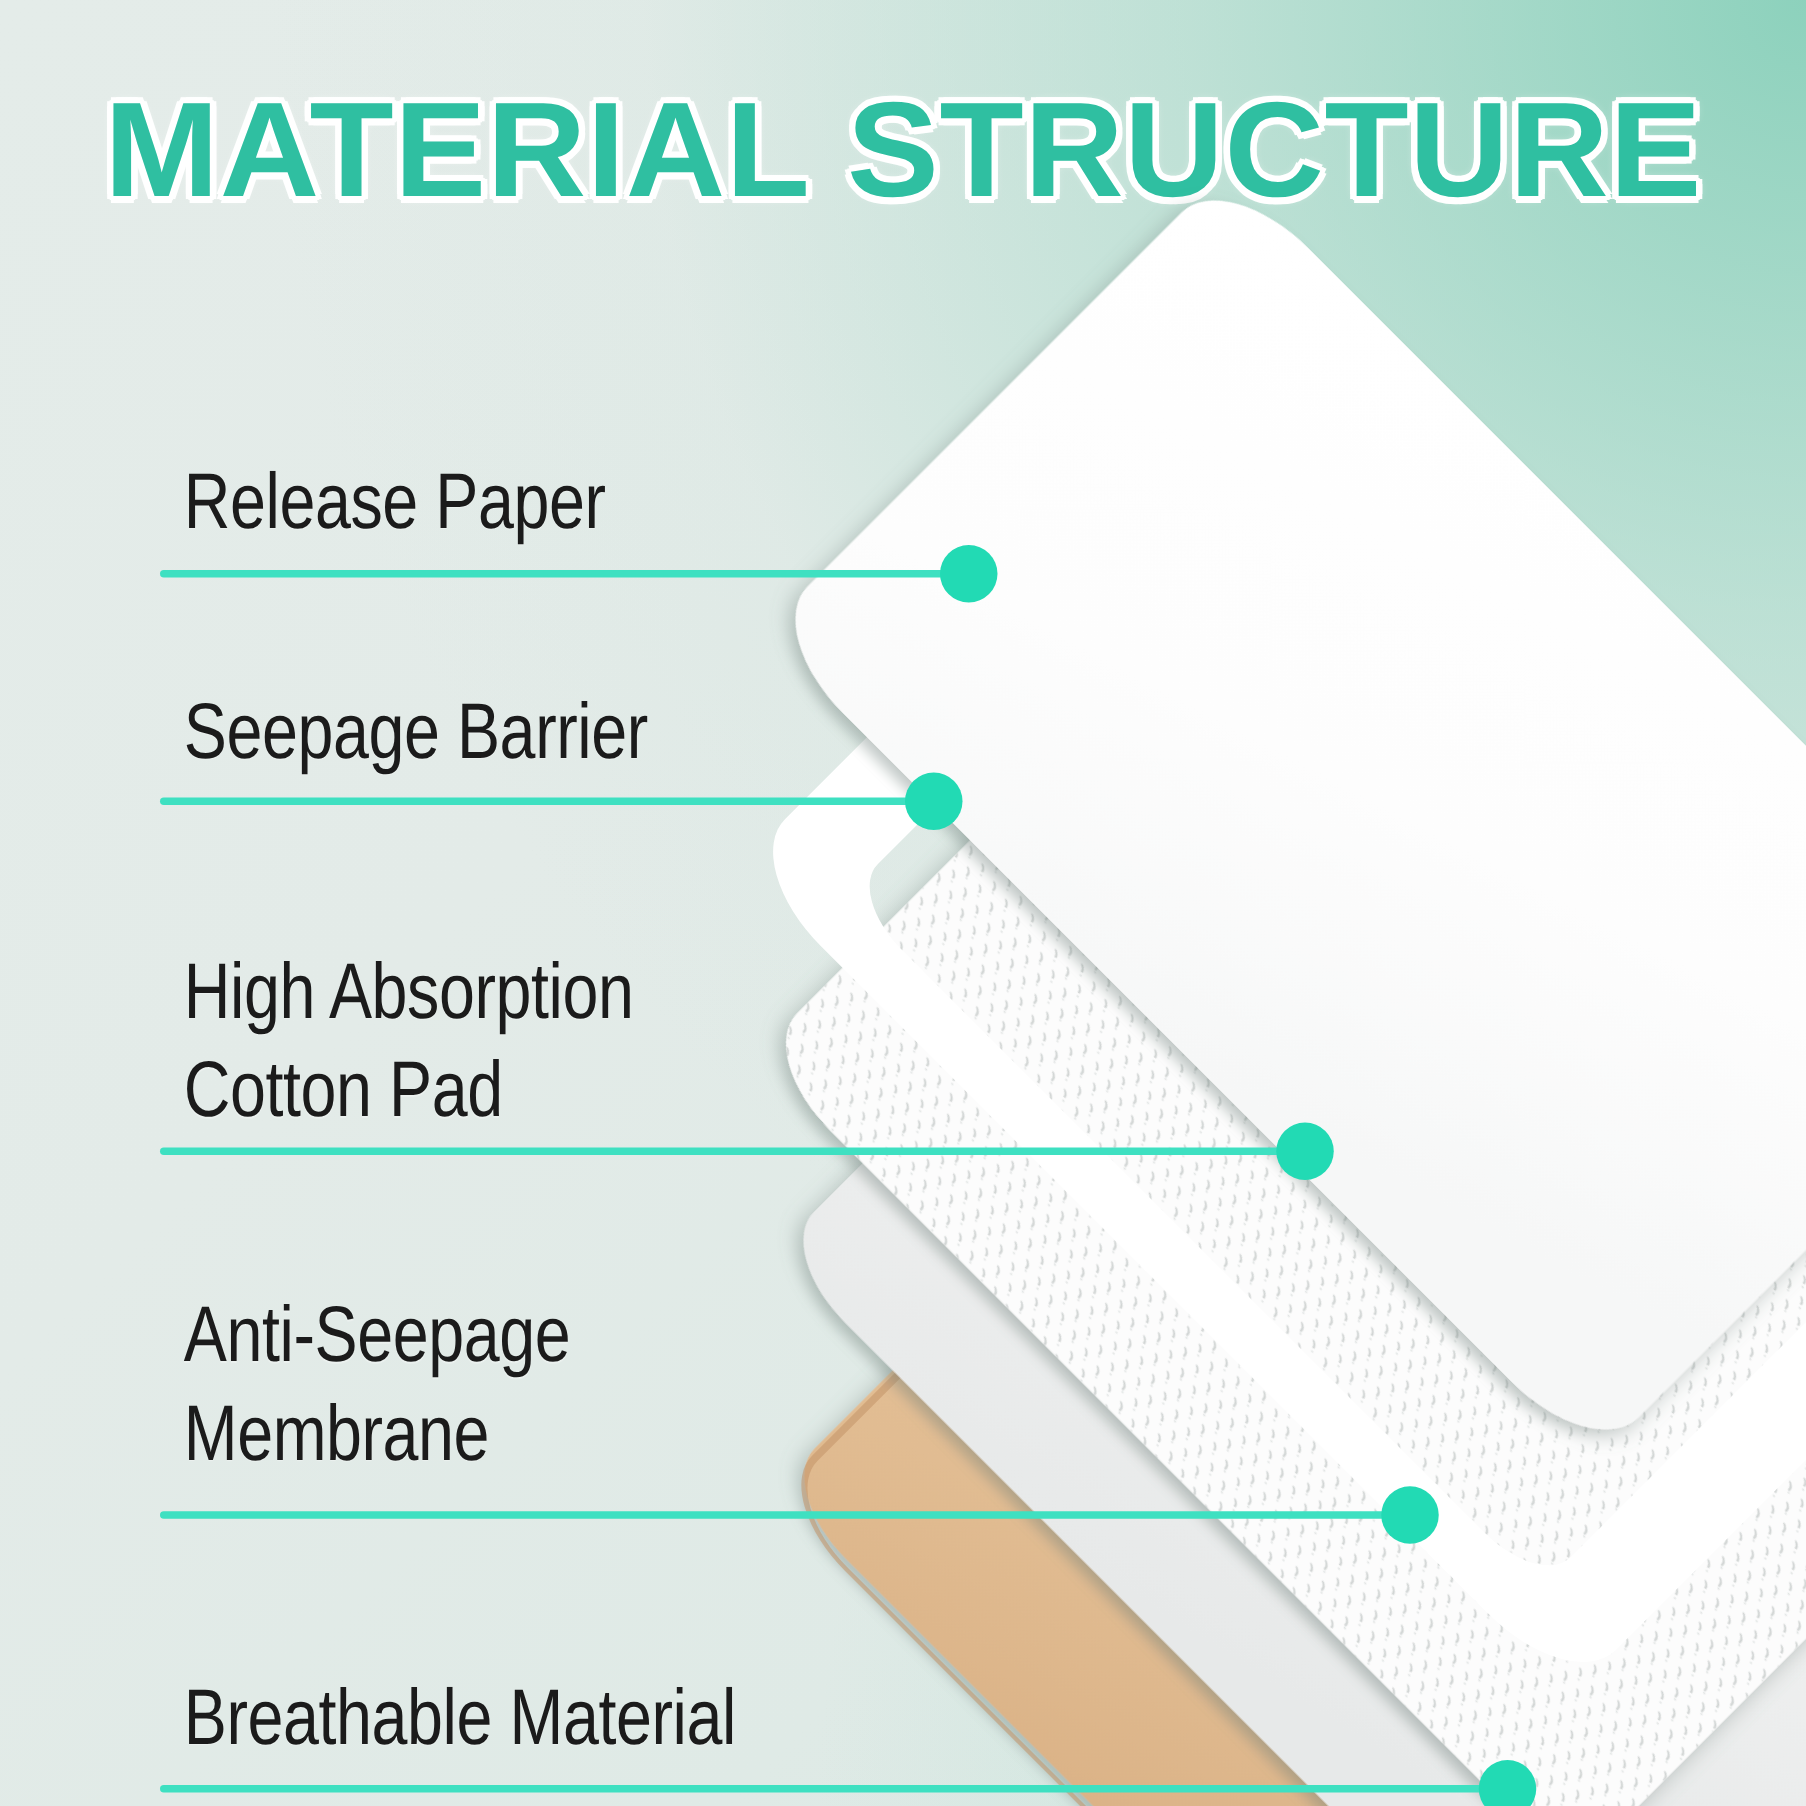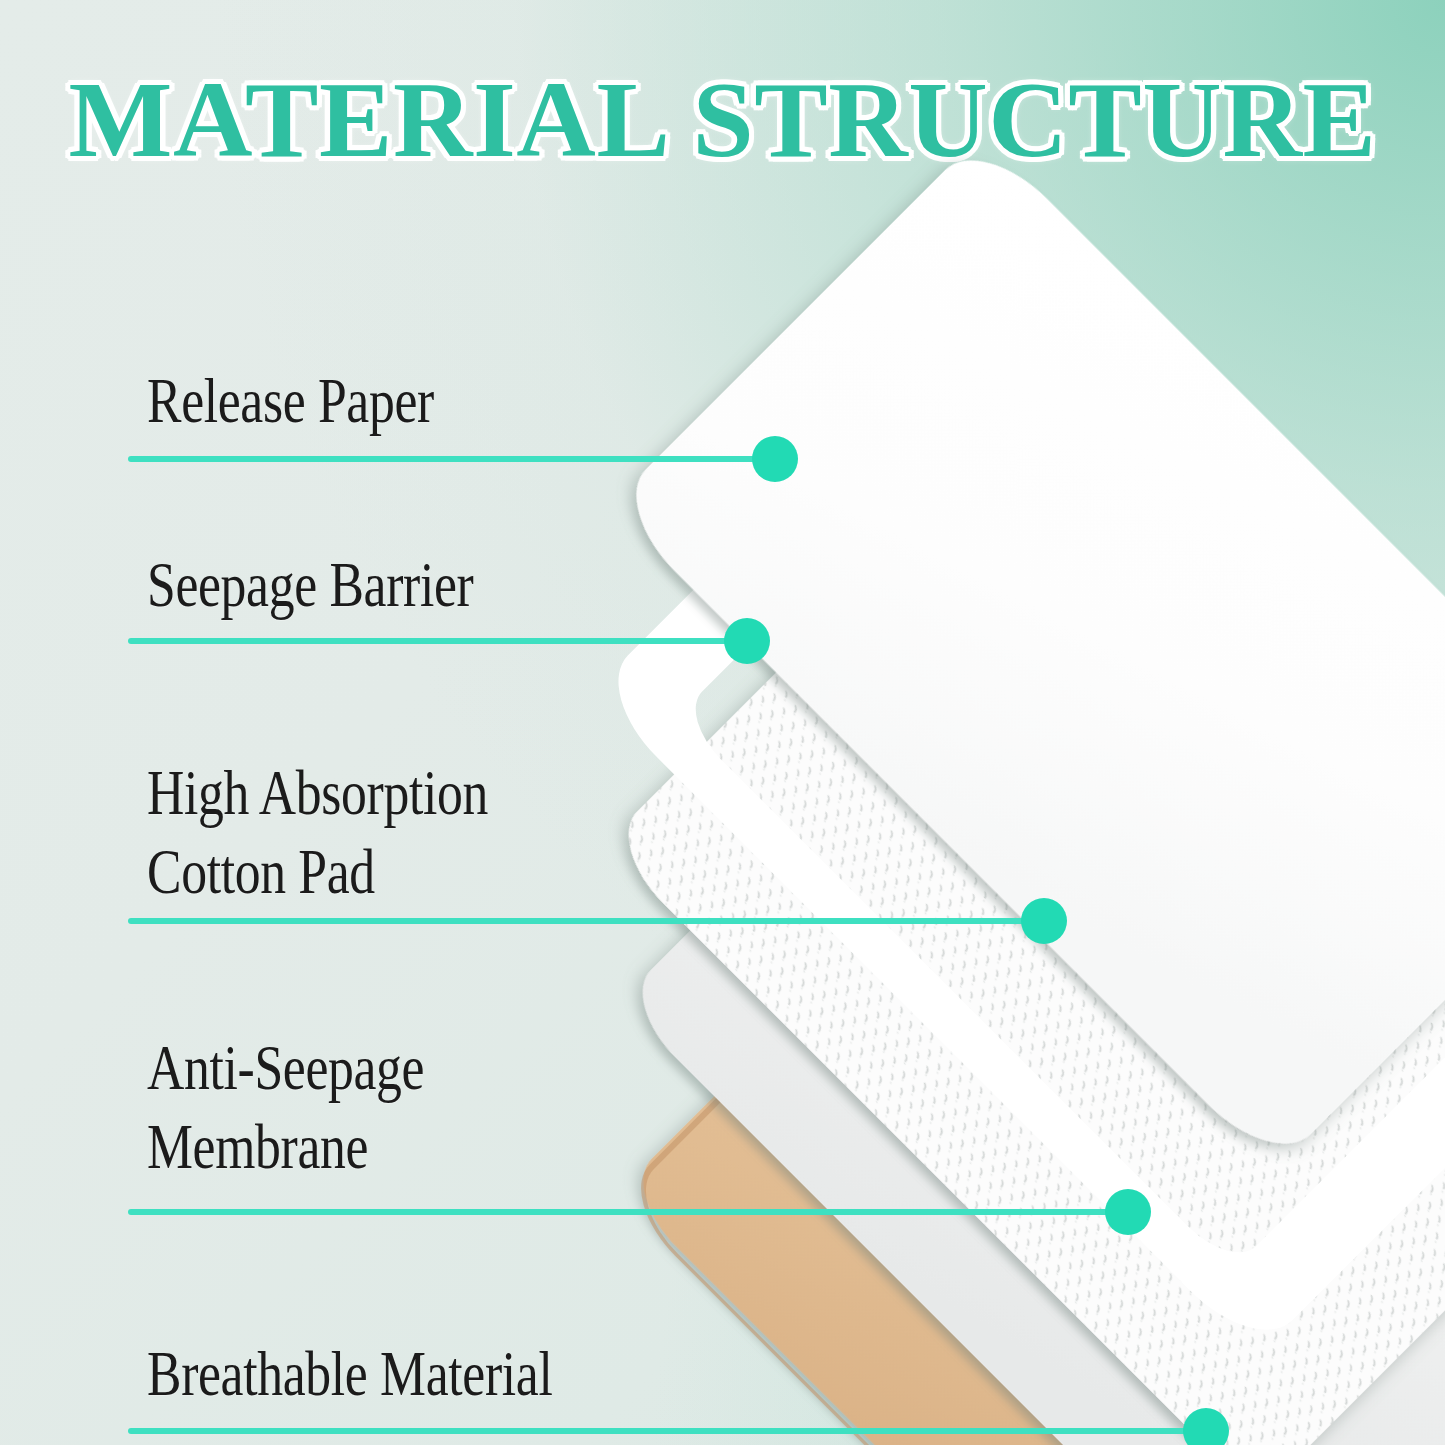--- a/index.html
+++ b/index.html
@@ -5,21 +5,21 @@
   html, body {
     margin: 0;
     padding: 0;
     background: #ffffff;
   }
   #stage {
     position: relative;
     width: 1445px;
     height: 1445px;
     overflow: hidden;
-    font-family: Liberation Serif, serif;
+    font-family: Liberation Sans, sans-serif;
     background:
       radial-gradient(ellipse 1500px 1500px at 100% 0%, rgba(136,208,186,0.95) 0%, rgba(160,216,198,0.55) 33%, rgba(205,228,220,0.18) 62%, rgba(226,236,232,0) 82%),
       radial-gradient(ellipse 1200px 1200px at 105% 100%, rgba(150,216,200,0.85) 0%, rgba(186,224,214,0.40) 38%, rgba(226,236,232,0) 72%),
       linear-gradient(135deg, #e4ece9 0%, #e3ebe8 38%, #dfeae6 70%, #d8e8e2 100%);
   }
 
   
   #title {
     position: absolute;
     left: 0;

